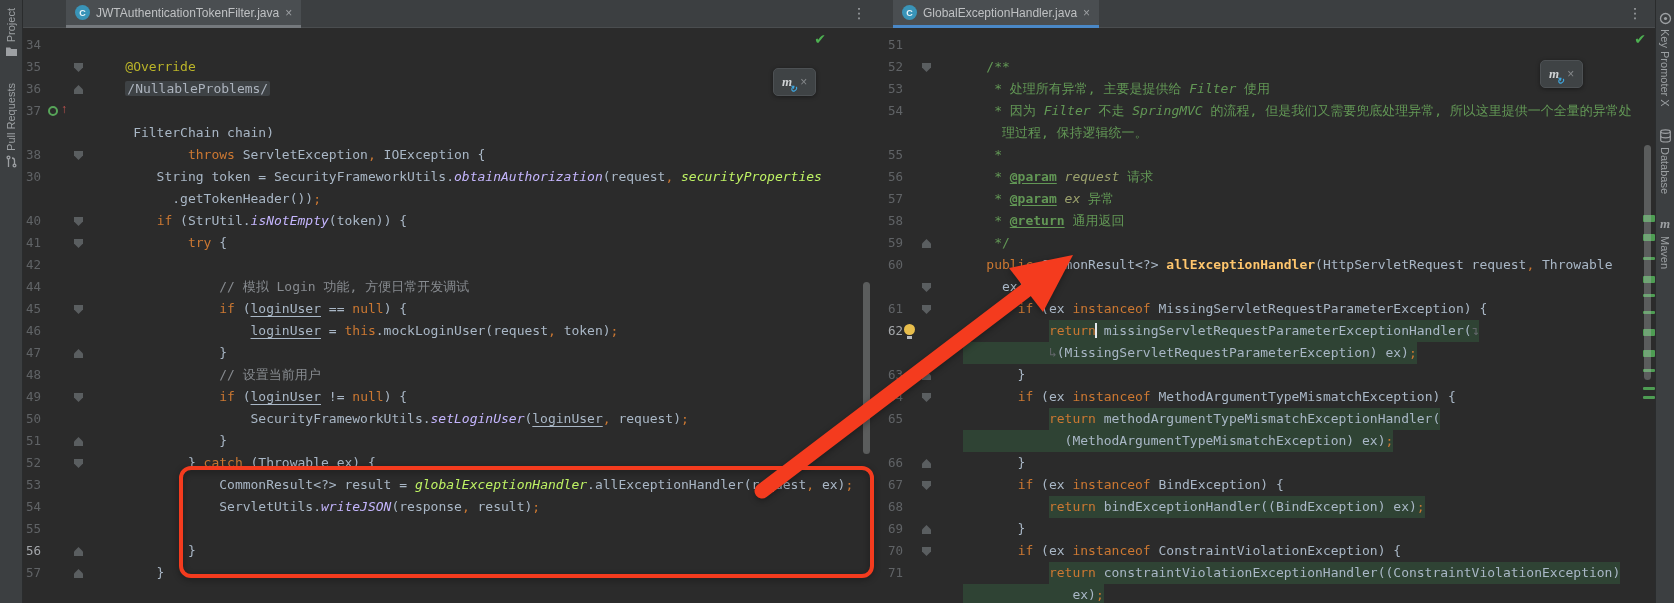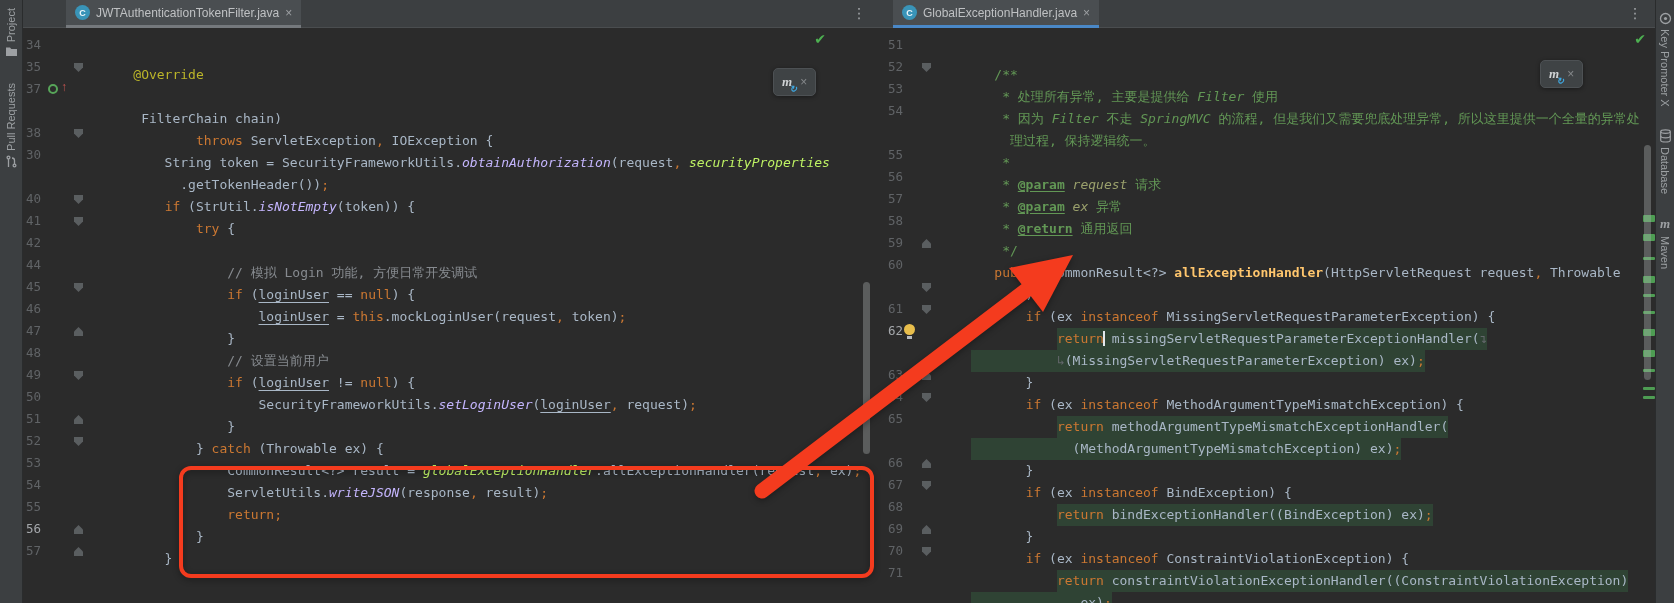--- a/index.html
+++ b/index.html
@@ -45,21 +45,21 @@
   .num.bright{color:#A4A7AB;}
   .fold{position:absolute;top:7px;width:9px;height:9px;background:#5A5E60;}
   .pane-left .fold{left:52px;} .pane-right .fold{left:44px;}
   .fold.open {clip-path:polygon(0 0,100% 0,100% 50%,50% 100%,0 50%);}
   .fold.close{clip-path:polygon(50% 0,100% 50%,100% 100%,0 100%,0 50%);}
   .ovr{position:absolute;left:26px;top:6px;width:6px;height:6px;border:2.5px solid #57A559;border-radius:50%;}
   .ovr-a{position:absolute;left:39px;top:2px;color:#C75450;font-size:12px;font-weight:bold;}
   .bulb{position:absolute;left:26px;top:4px;width:11px;height:11px;border-radius:50%;background:#E8BE4C;}
   .bulb:after{content:"";position:absolute;left:3px;top:12px;width:5px;height:3px;background:#B7BABE;}
 
-  pre.code{margin:8px;padding:0 0 0 0;font:13px/22px "DejaVu Sans Mono","DejaVu Sans",monospace;
+  pre.code{margin:0;padding:0 0 0 0;font:13px/22px "DejaVu Sans Mono","DejaVu Sans",monospace;
            white-space:pre;color:#A9B7C6;}
   .pane-left  pre.code{padding-left:4px;}
   .pane-right pre.code{padding-left:5px;}
   .seg-d{color:#A9B7C6}
   .seg-k{color:#CC7832}
   .seg-p{color:#CC7832}
   .seg-an{color:#BBB529}
   .seg-m{color:#FFC66D;font-weight:bold}
   .seg-cm{color:#878B90}
   .seg-doc{color:#629755}
@@ -142,20 +142,27 @@
           </div>
           <div class="row">
             <div class="gutter">
               <span class="num">35</span>
               <span class="fold open"></span>
             </div>
             <pre class="code"><span class="seg-d">    </span><span class="seg-an">@Override</span></pre>
           </div>
           <div class="row">
             <div class="gutter">
+              <span class="num">36</span>
+              <span class="fold close"></span>
+            </div>
+            <pre class="code"><span class="seg-d">    </span><span class="seg-fold">/NullableProblems/</span></pre>
+          </div>
+          <div class="row">
+            <div class="gutter">
               <span class="num">37</span>
               <span class="ovr"></span>
               <span class="ovr-a">↑</span>
             </div>
           </div>
           <div class="row">
             <div class="gutter">
               <span class="num"></span>
             </div>
             <pre class="code"><span class="seg-d">     FilterChain chain)</span></pre>
@@ -266,21 +273,20 @@
           <div class="row">
             <div class="gutter">
               <span class="num">54</span>
             </div>
             <pre class="code"><span class="seg-d">                ServletUtils.</span><span class="seg-it">writeJSON</span><span class="seg-d">(response</span><span class="seg-p">,</span><span class="seg-d"> result)</span><span class="seg-p">;</span></pre>
           </div>
           <div class="row">
             <div class="gutter">
               <span class="num">55</span>
             </div>
-            <pre class="code"><span class="seg-d">                </span><span class="seg-k">return</span><span class="seg-p">;</span></pre>
           </div>
           <div class="row">
             <div class="gutter">
               <span class="num bright">56</span>
               <span class="fold close"></span>
             </div>
             <pre class="code"><span class="seg-d">            }</span></pre>
           </div>
           <div class="row">
             <div class="gutter">

